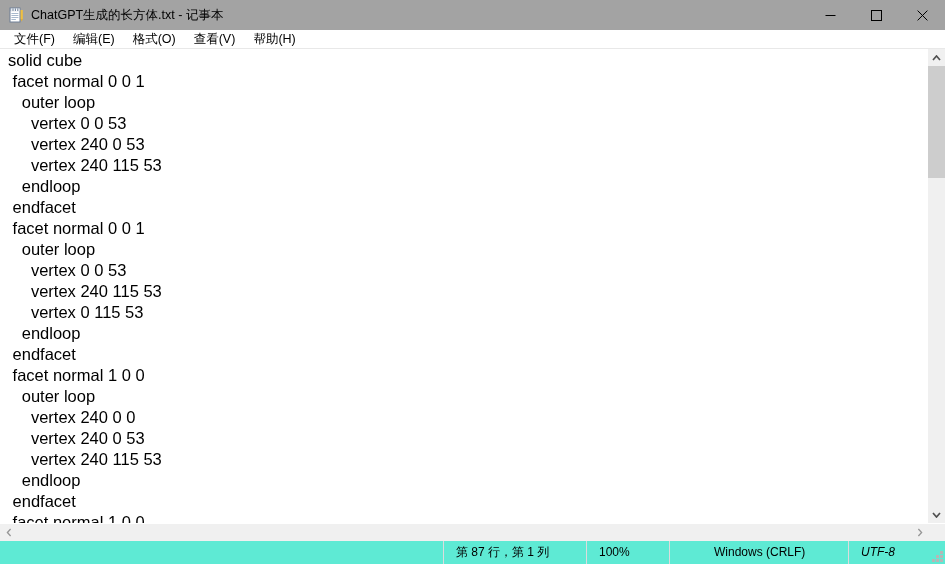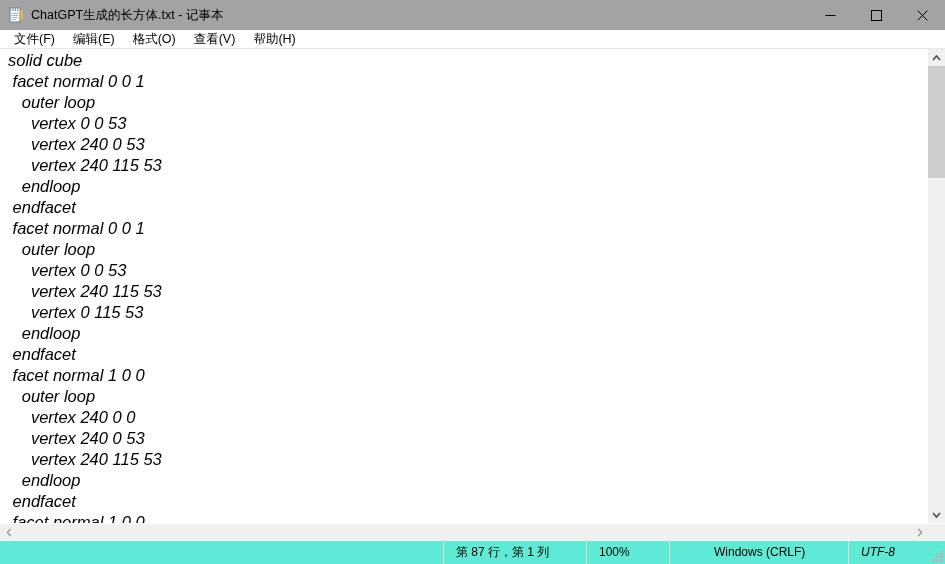--- a/index.html
+++ b/index.html
@@ -102,21 +102,20 @@
     position: relative;
   }
   .text-content {
     font-family: "Liberation Sans", "DejaVu Sans", sans-serif;
     font-size: 16.5px;
     line-height: 21px;
     color: #000000;
     white-space: pre;
     padding: 1px 0 0 8px;
     margin: 0;
-    font-style: italic;
   }
 
   
   .vscroll {
     width: 17px;
     min-width: 17px;
     background: #f0f0f0;
     border-left: 1px solid #ffffff;
     display: flex;
     flex-direction: column;

